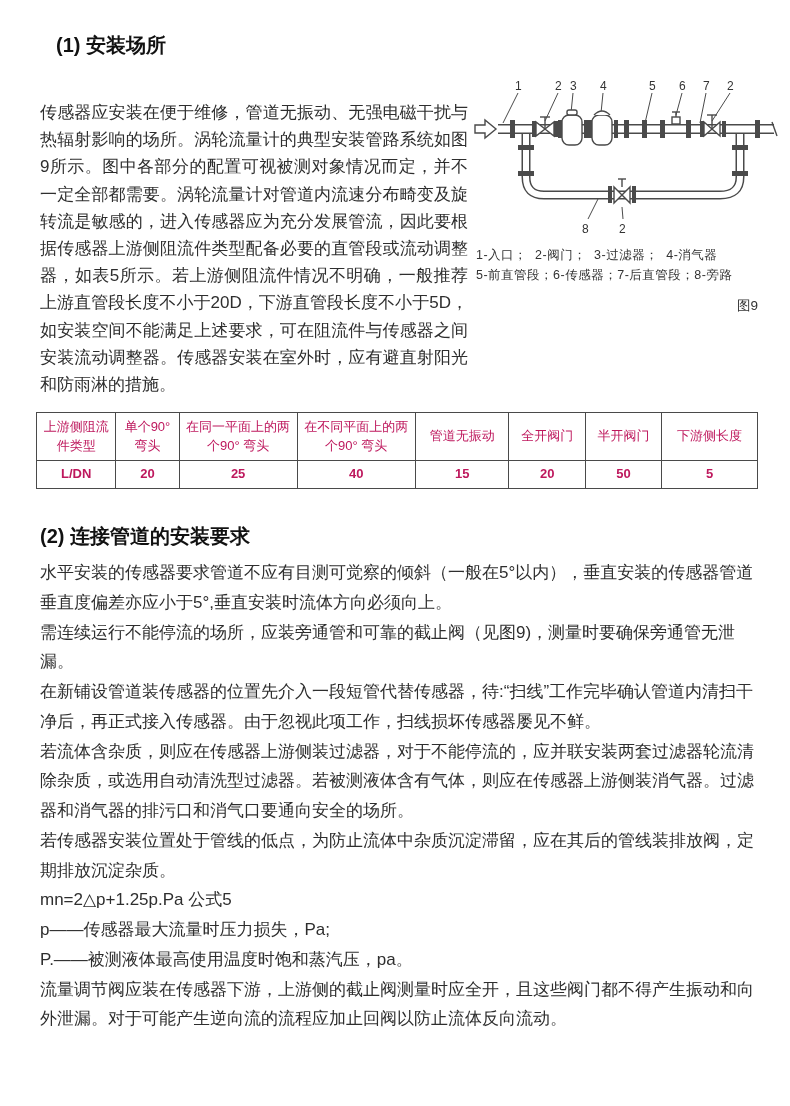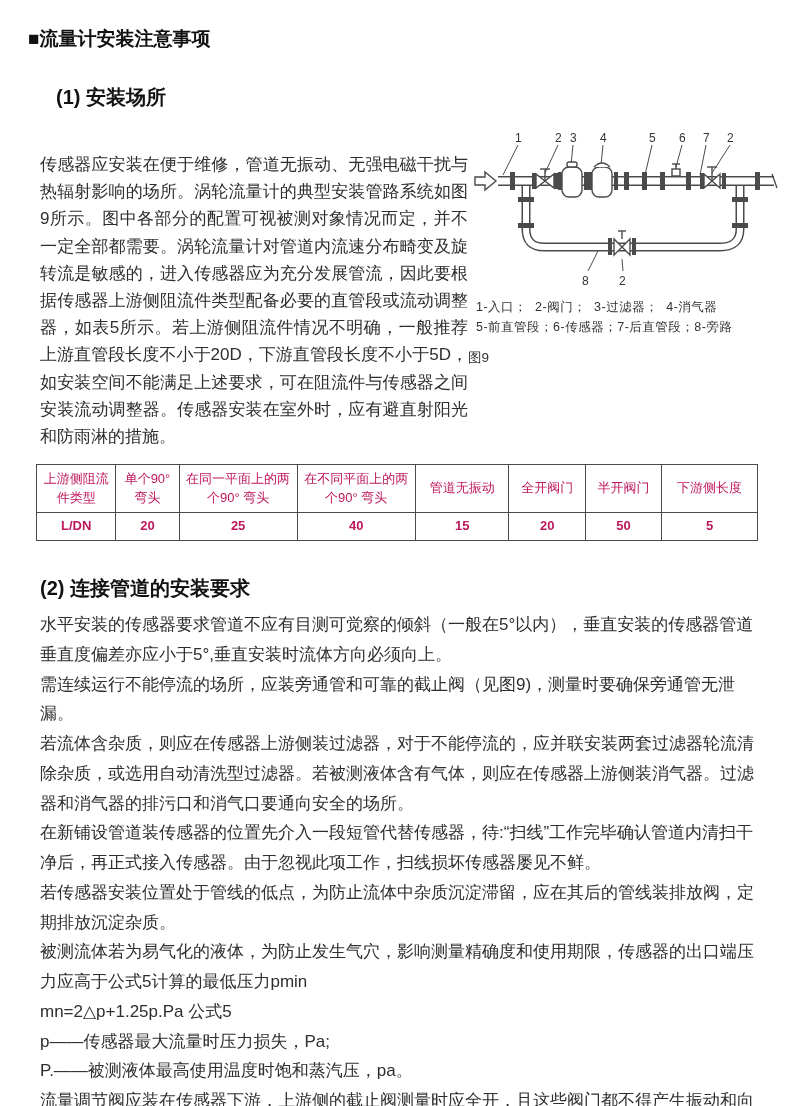--- a/index.html
+++ b/index.html
@@ -48,21 +48,21 @@
   .fig-svg { display: block; margin-left: 4px; }
   .fig-caption {
     font-size: 12.5px;
     line-height: 1.6;
     color: #333333;
     white-space: pre;
     margin-left: 8px;
     letter-spacing: 0.5px;
   }
   .fig-label {
-    text-align: left;
+    text-align: right;
     width: 290px;
     margin-top: 12px;
     font-size: 13.5px;
     color: #333333;
   }
   .spec-table {
     margin: 14px 0 0 36px;
     border-collapse: collapse;
     table-layout: fixed;
     width: 722px;
@@ -87,21 +87,20 @@
     color: #2e2e2e;
     margin: 0;
   }
   svg text { font-family: "Liberation Sans", sans-serif; }
 </style>
 </head>
 <body>
 
 <div class="page">
 
-  <h1 class="doc-title">■流量计安装注意事项</h1>
 
   <h2 class="sec-heading sec1-heading">(1) 安装场所</h2>
 
   <div class="sec1-body">
     <p class="sec1-par">传感器应安装在便于维修，管道无振动、无强电磁干扰与热辐射影响的场所。涡轮流量计的典型安装管路系统如图9所示。图中各部分的配置可视被测对象情况而定，并不一定全部都需要。涡轮流量计对管道内流速分布畸变及旋转流是敏感的，进入传感器应为充分发展管流，因此要根据传感器上游侧阻流件类型配备必要的直管段或流动调整器，如表5所示。若上游侧阻流件情况不明确，一般推荐上游直管段长度不小于20D，下游直管段长度不小于5D，如安装空间不能满足上述要求，可在阻流件与传感器之间安装流动调整器。传感器安装在室外时，应有避直射阳光和防雨淋的措施。</p>
 
     <figure class="figure">
       <svg class="fig-svg" width="312" height="168" viewBox="0 0 312 168">
         <g stroke="#4a4a4a" fill="none" stroke-width="1.4">
 
@@ -239,24 +238,23 @@
         <td>5</td>
       </tr>
     </tbody>
   </table>
 
   <h2 class="sec-heading sec2-heading">(2) 连接管道的安装要求</h2>
 
   <div class="sec2-body">
     <p>水平安装的传感器要求管道不应有目测可觉察的倾斜（一般在5°以内），垂直安装的传感器管道垂直度偏差亦应小于5°,垂直安装时流体方向必须向上。</p>
     <p>需连续运行不能停流的场所，应装旁通管和可靠的截止阀（见图9)，测量时要确保旁通管无泄漏。</p>
+    <p>在新铺设管道装传感器的位置先介入一段短管代替传感器，待:“扫线”工作完毕确认管道内清扫干净后，再正式接入传感器。由于忽视此项工作，扫线损坏传感器屡见不鲜。</p>
     <p>若流体含杂质，则应在传感器上游侧装过滤器，对于不能停流的，应并联安装两套过滤器轮流清除杂质，或选用自动清洗型过滤器。若被测液体含有气体，则应在传感器上游侧装消气器。过滤器和消气器的排污口和消气口要通向安全的场所。</p>
-    <p>在新铺设管道装传感器的位置先介入一段短管代替传感器，待:“扫线”工作完毕确认管道内清扫干净后，再正式接入传感器。由于忽视此项工作，扫线损坏传感器屡见不鲜。</p>
     <p>若传感器安装位置处于管线的低点，为防止流体中杂质沉淀滞留，应在其后的管线装排放阀，定期排放沉淀杂质。</p>
-    <p>被测流体若为易气化的液体，为防止发生气穴，影响测量精确度和使用期限，传感器的出口端压力应高于公式5计算的最低压力pmin</p>
     <p>mn=2△p+1.25p.Pa      公式5</p>
     <p>p——传感器最大流量时压力损失，Pa;</p>
     <p>P.——被测液体最高使用温度时饱和蒸汽压，pa。</p>
     <p>流量调节阀应装在传感器下游，上游侧的截止阀测量时应全开，且这些阀门都不得产生振动和向外泄漏。对于可能产生逆向流的流程应加止回阀以防止流体反向流动。</p>
 
   </div>
 
 </div>
 
 </body></html>

